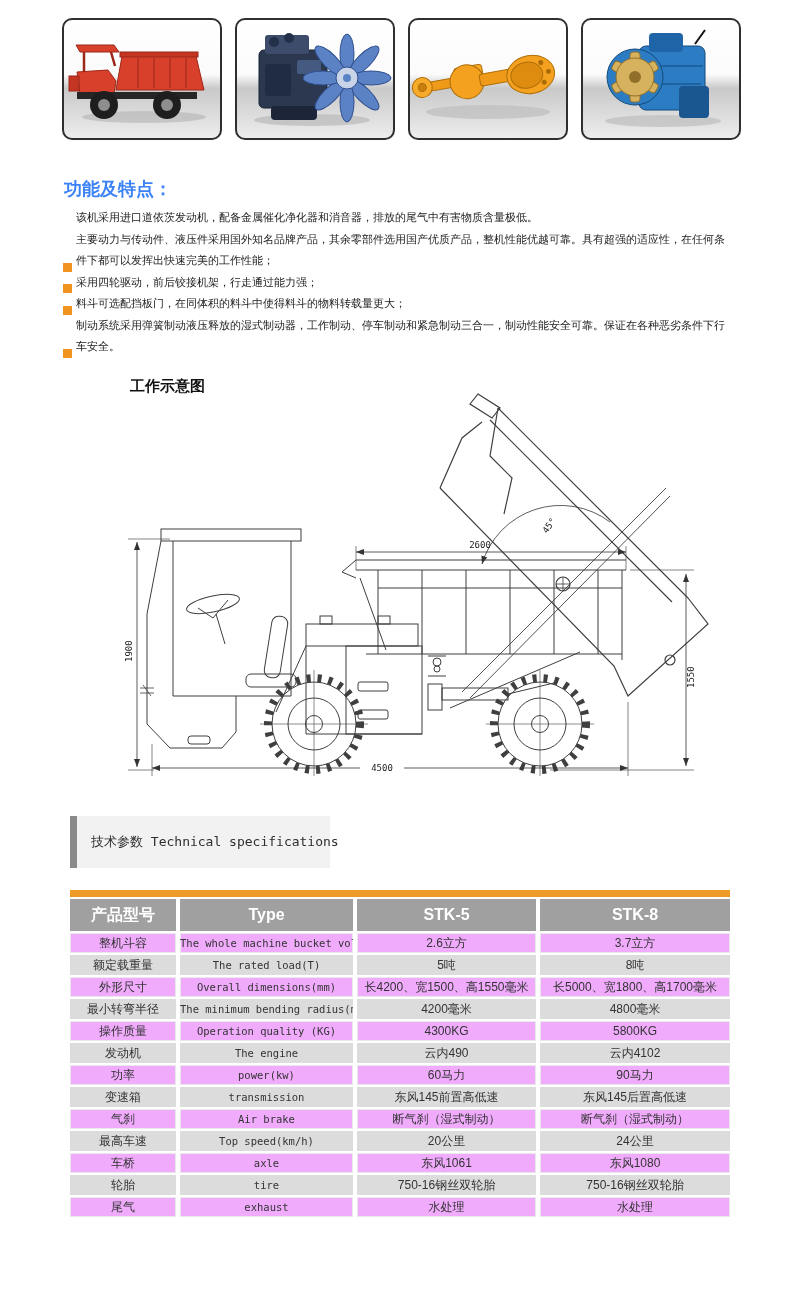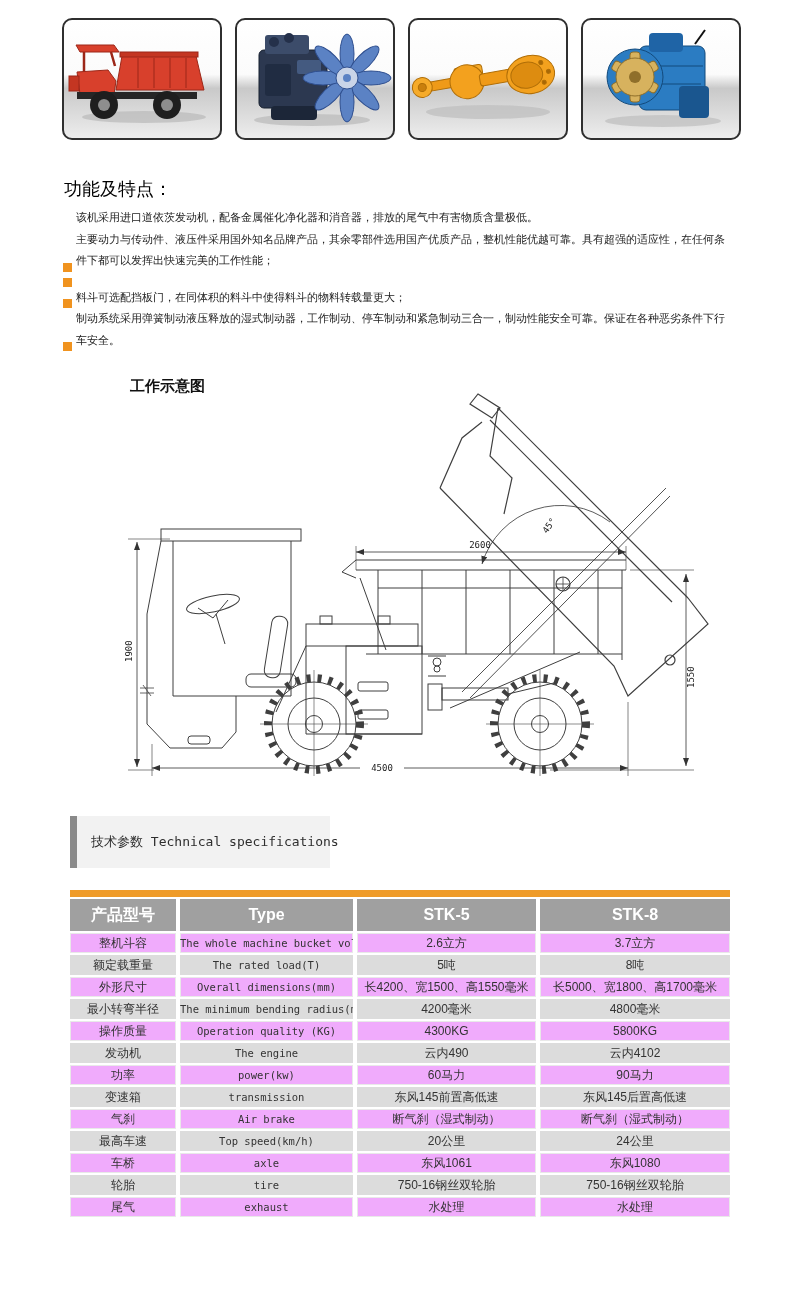--- a/index.html
+++ b/index.html
@@ -8,21 +8,21 @@
   .abs { position:absolute; }
 
   
   .gallery { left:62px; top:18px; width:680px; height:122px; display:flex; gap:13px; }
   .photo { width:160px; height:122px; border:2px solid #2f2f2f; border-radius:10px;
     background:linear-gradient(180deg,#ffffff 0%,#fbfbfb 46%,#c9c9c9 58%,#ededed 100%);
     overflow:hidden; }
   .photo svg { display:block; }
 
   
-  .features-heading { left:64px; top:177px; font-size:18px; font-weight:normal; color:#000000; }
+  .features-heading { left:64px; top:177px; font-size:18px; font-weight:bold; color:#3b82f6; }
   .features { left:63px; top:207px; width:662px; font-size:11px; line-height:21.5px; color:#222; }
   .features .intro { padding-left:13px; }
   .feat { display:flex; list-style:none;align-items:flex-end; }
   .feat .sq { flex:0 0 9px; width:9px; height:9px; margin:6px 4px 0 0; background:#f0931f; }
 
   
   .diagram-title { left:130px; top:377px; font-size:15px; font-weight:bold; color:#111; }
   .diagram-wrap { left:110px; top:392px; width:620px; height:388px; }
   .dimtext { font-family:"DejaVu Sans Mono",monospace; font-size:9px; fill:#222; }
 
@@ -140,20 +140,21 @@
 <div class="abs features-heading">功能及特点：</div>
 <div class="abs features">
   <div class="intro">该机采用进口道依茨发动机，配备金属催化净化器和消音器，排放的尾气中有害物质含量极低。</div>
   <ul>
       <li class="feat">
         <span class="sq"></span>
         <span>主要动力与传动件、液压件采用国外知名品牌产品，其余零部件选用国产优质产品，整机性能优越可靠。具有超强的适应性，在任何条件下都可以发挥出快速完美的工作性能；</span>
       </li>
       <li class="feat">
         <span class="sq"></span>
+        <span>采用四轮驱动，前后铰接机架，行走通过能力强；</span>
       </li>
       <li class="feat">
         <span class="sq"></span>
         <span>料斗可选配挡板门，在同体积的料斗中使得料斗的物料转载量更大；</span>
       </li>
       <li class="feat">
         <span class="sq"></span>
         <span>制动系统采用弹簧制动液压释放的湿式制动器，工作制动、停车制动和紧急制动三合一，制动性能安全可靠。保证在各种恶劣条件下行车安全。</span>
       </li>
     </ul>

